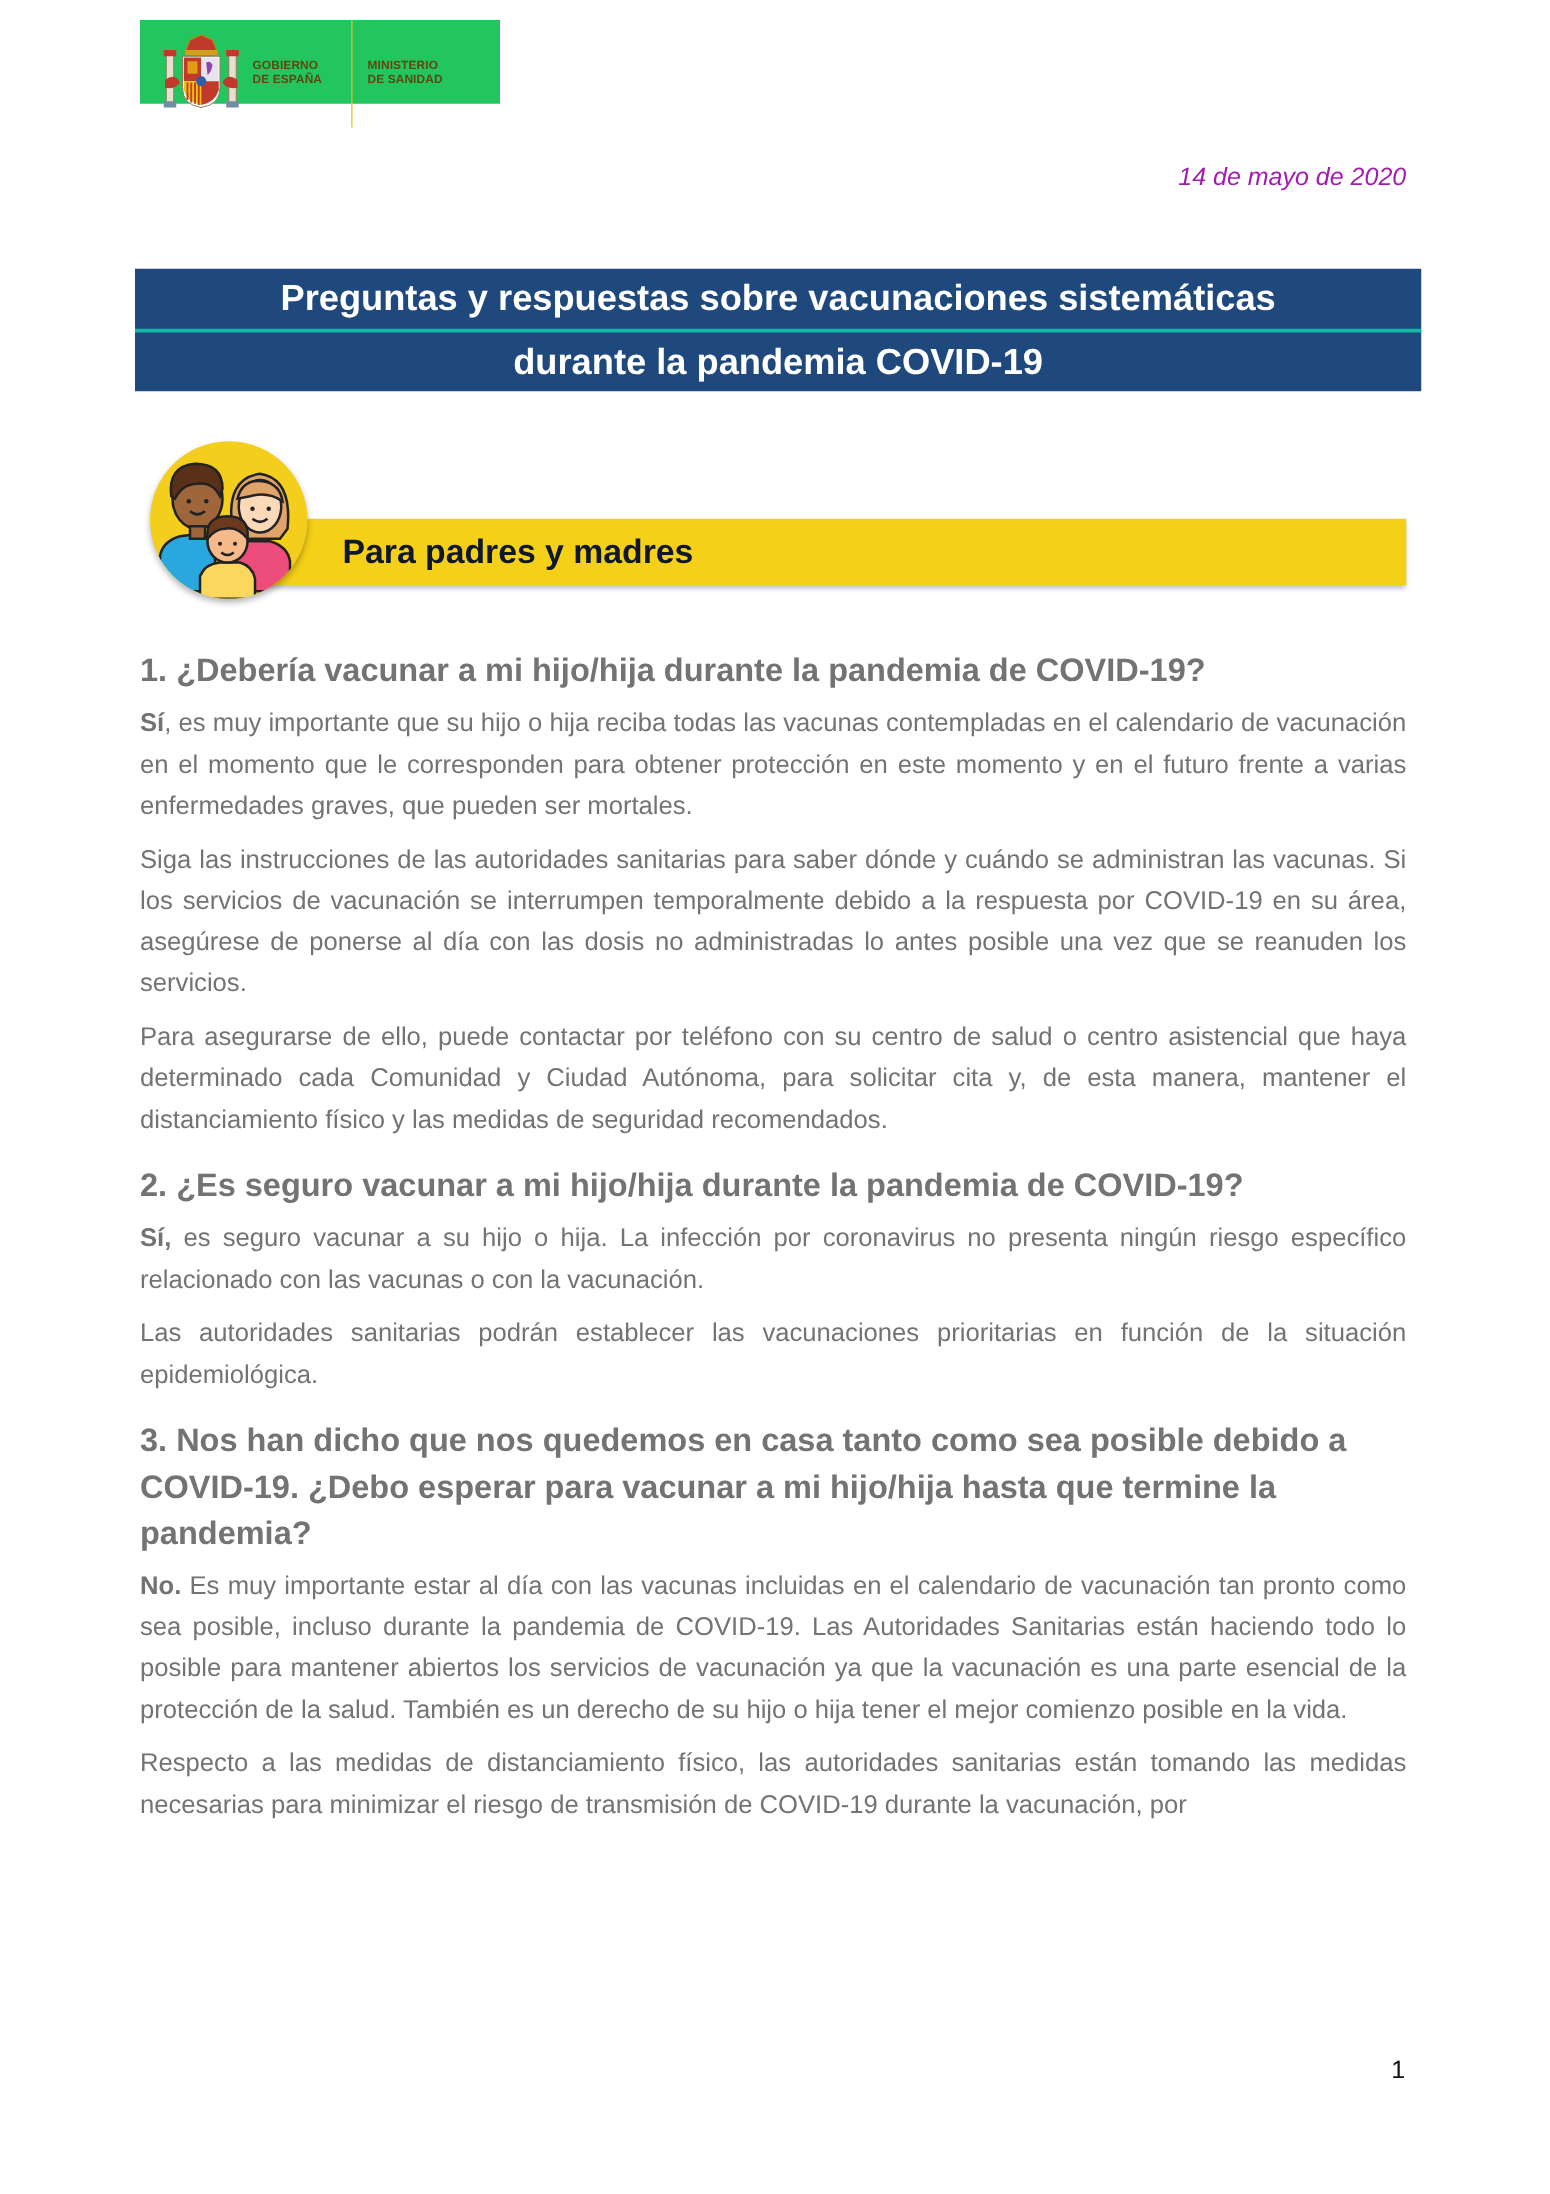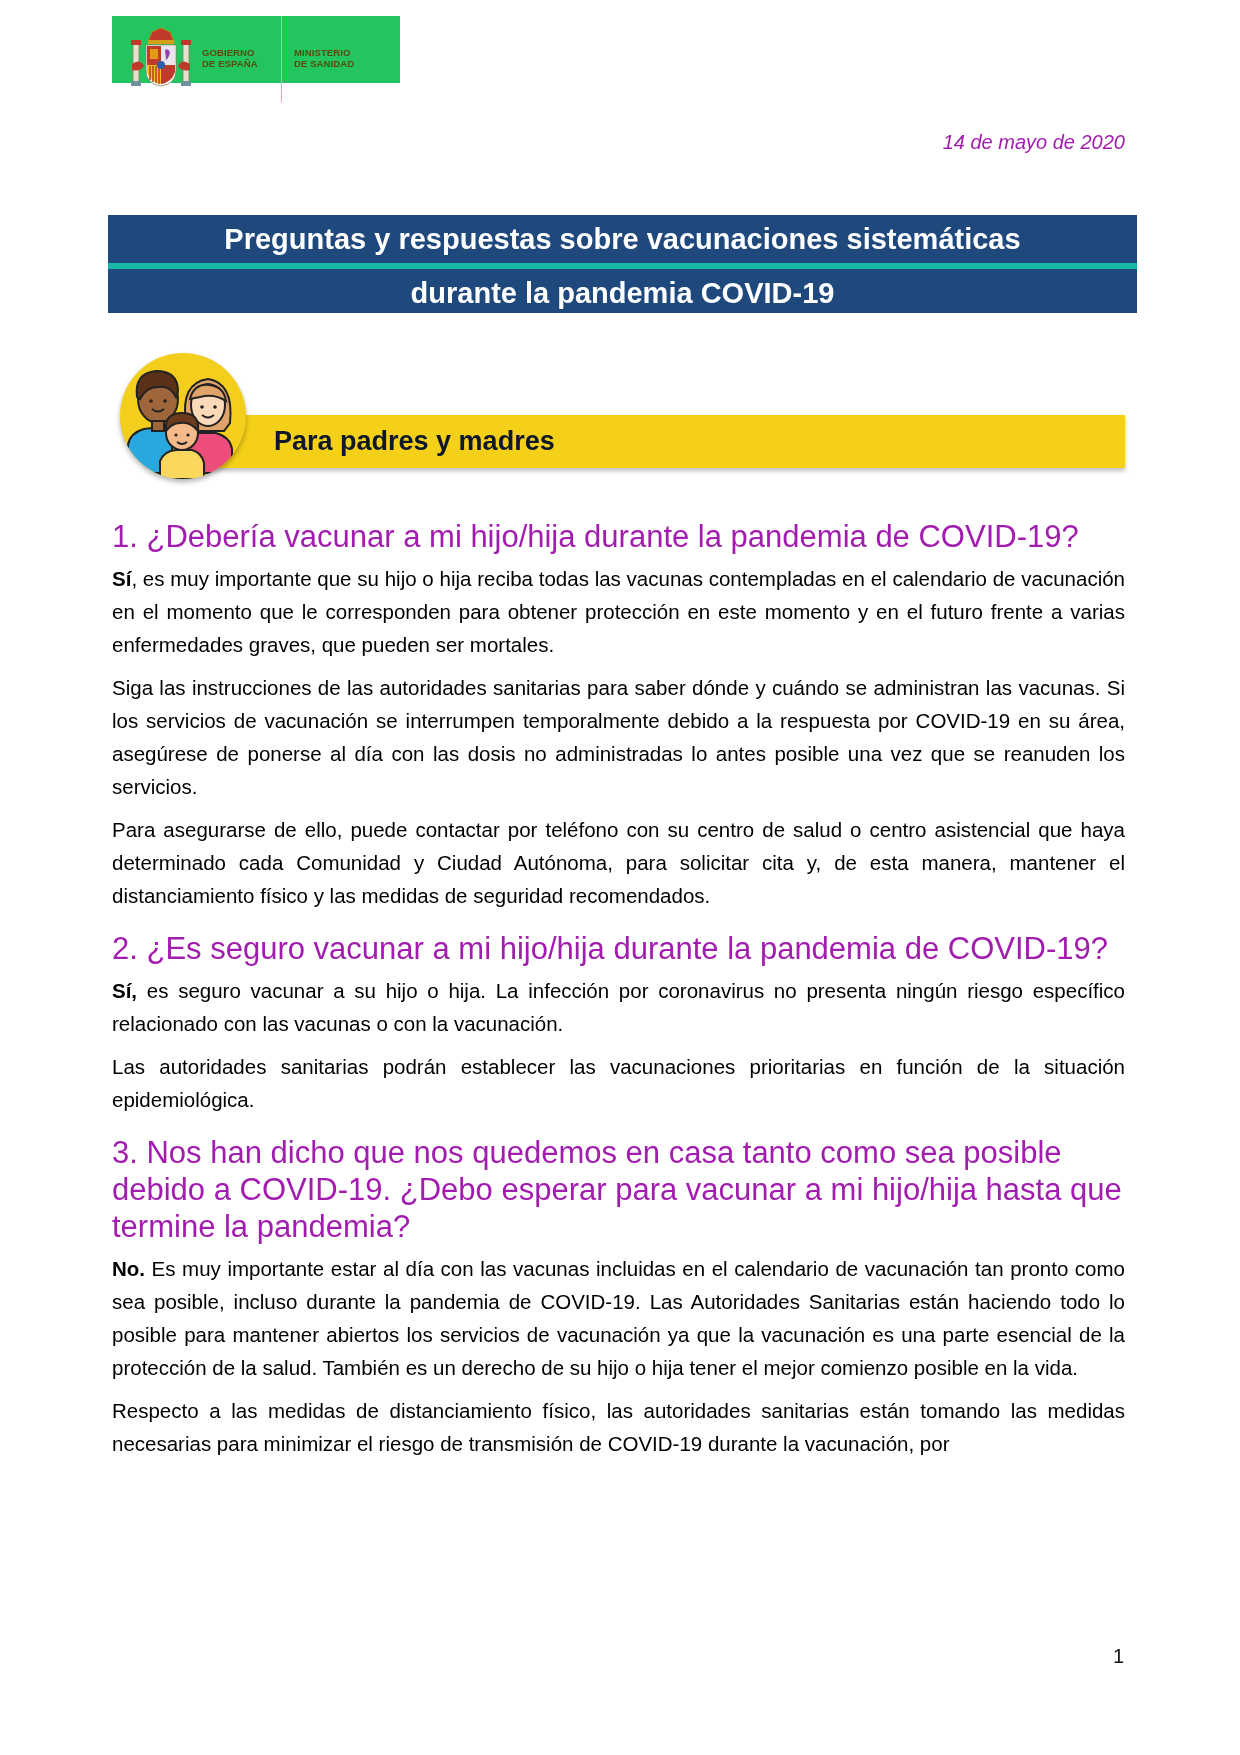--- a/index.html
+++ b/index.html
@@ -22,39 +22,39 @@
     .date {
       position: absolute; right: 115px; top: 131px; font-size: 20px; font-style: italic; color: #a21caf;
     }
     .title-bar {
       position: absolute; left: 108px; top: 215px; width: 1029px; height: 98px; background: #1f497d;
     }
     .title-bar .line {
       height: 49px; display: flex; align-items: center; justify-content: center;
       color: #ffffff; font-weight: bold; font-size: 29px;
     }
-    .title-bar .line.first { border-bottom: 6px solid #14b8a6; height: 48px; }
+    .title-bar .line.first { border-bottom: 3px solid #14b8a6; height: 48px; }
     .section-banner {
       position: absolute; left: 180px; top: 415px; width: 945px; height: 53px; background: #f5d019;
       box-shadow: 0 3px 4px rgba(0,0,0,0.25);
     }
     .section-banner .label {
       position: absolute; left: 94px; top: 11px; font-size: 27px; font-weight: bold; color: #0f172a;
     }
     .family-circle {
       position: absolute; left: 120px; top: 353px; width: 126px; height: 126px; border-radius: 50%;
       background: #f3ce1c; box-shadow: 0 3px 5px rgba(0,0,0,0.3); overflow: hidden; z-index: 2;
     }
     .family-circle svg { position: absolute; left: 0; top: 0; }
     .content { position: absolute; left: 112px; top: 518px; width: 1013px; }
     .q-heading {
-      color: #a21caf; font-weight: normal; font-size: 31px; line-height: 37px; margin: 0 0 7px 0;
+      color: #737373; font-weight: bold; font-size: 26px; line-height: 37px; margin: 0 0 7px 0;
     }
     .para {
-      font-size: 20.5px; line-height: 33px; text-align: justify; margin: 0 0 10px 0; color: #000000;
+      font-size: 20.5px; line-height: 33px; text-align: justify; margin: 0 0 10px 0; color: #737373;
     }
     .para b { font-weight: bold; }
     .gap-before-q { margin-top: 18px; }
     .page-number { position: absolute; left: 1113px; top: 1645px; font-size: 20px; color: #111111; }
   </style>
 </head>
 <body>
 
 <div class="logo-banner">
   <svg class="crest" viewBox="0 0 62 66" width="62" height="66">

